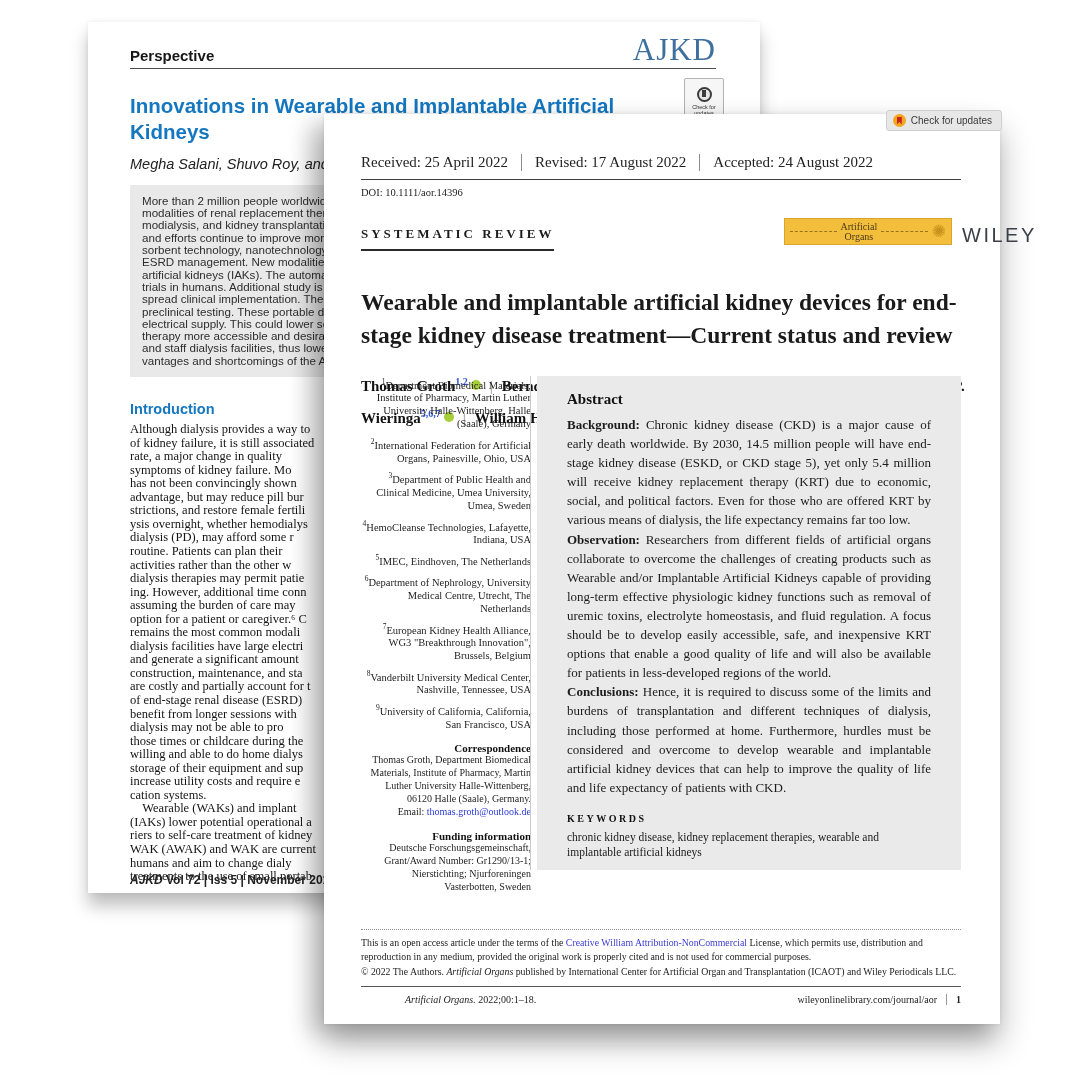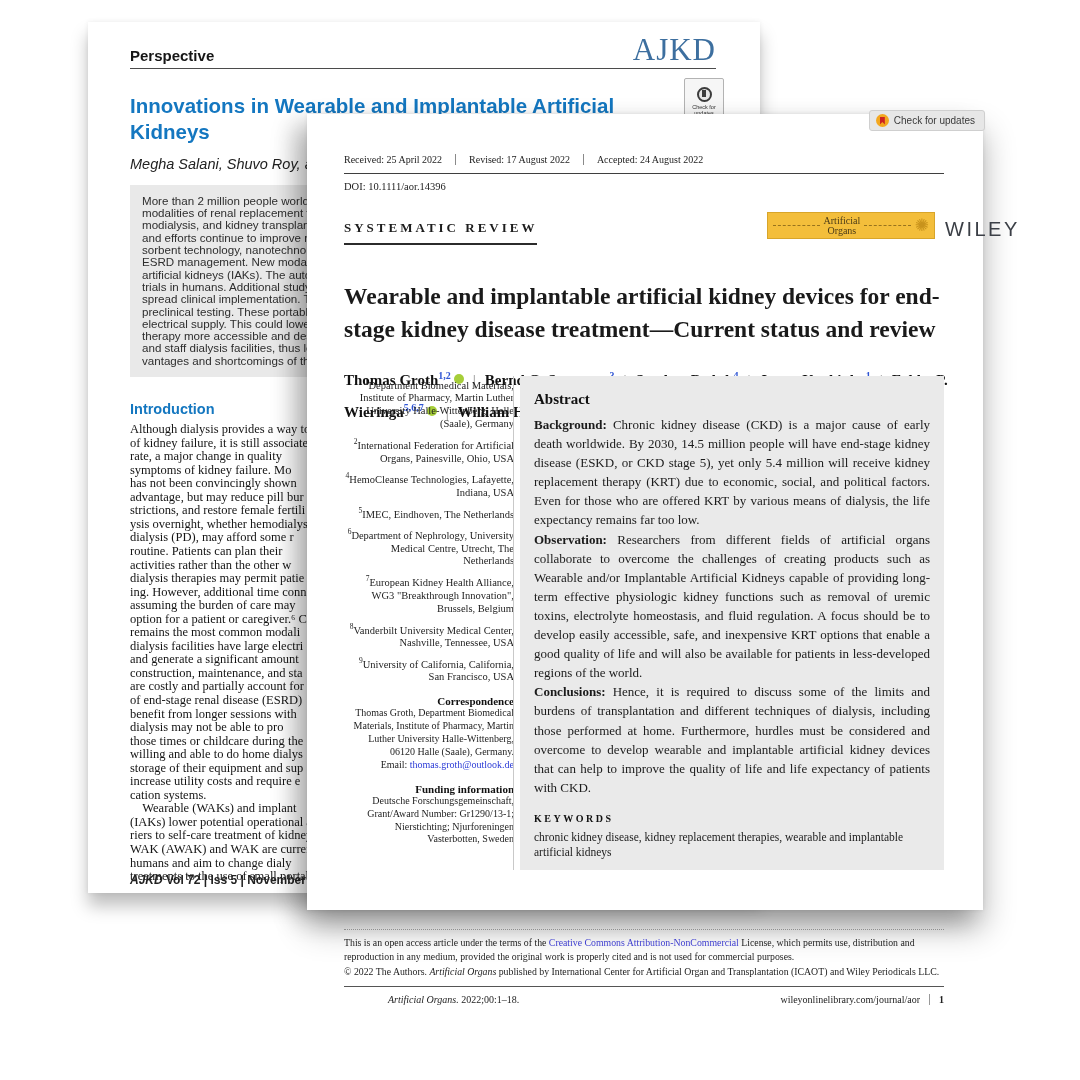--- a/index.html
+++ b/index.html
@@ -32,33 +32,33 @@
                 color:#2e2e2e; white-space:pre; }
   .lp-introhead { margin-top:24px; font-family:"Liberation Sans",sans-serif; font-weight:bold;
                   font-size:14.5px; color:#1477c0; }
   .lp-body { margin-top:6px; }
   .lp-bodyline { font-size:12.5px; line-height:13.55px; color:#141414; white-space:pre; }
   .lp-footer { position:absolute; left:42px; top:851px; font-family:"Liberation Sans",sans-serif;
                font-size:12px; font-weight:600; color:#222; }
   .lp-footer i { font-style:italic; }
 
   
-  .right-page { left:307px; top:114px; width:676px; height:796px;
+  .right-page { left:324px; top:114px; width:676px; height:910px;
                 box-shadow:-14px 10px 22px rgba(0,0,0,.18), 0 18px 30px rgba(0,0,0,.30), 0 0 4px rgba(0,0,0,.08); }
   .rp-inner { position:absolute; left:37px; top:40px; width:600px; }
   .rp-check { position:absolute; right:-2px; top:-4px; height:21px; padding:0 9px 0 6px;
               background:#e7e7e7; border:1px solid #cfcfcf; border-radius:3px;
               display:flex; align-items:center; gap:5px; }
   .rp-check-icon { width:13px; height:13px; border-radius:50%; background:#f3a71f;
                    display:flex; align-items:center; justify-content:center; }
   .rp-check-icon .bm { width:5px; height:8px; background:#cc2222;
                        clip-path:polygon(0 0,100% 0,100% 100%,50% 68%,0 100%); }
   .rp-check-label { font-family:"Liberation Sans",sans-serif; font-size:10px; color:#3a3a3a; }
   .rp-dates { display:flex; border-bottom:1.5px solid #3f3f3f; padding-bottom:8px; width:600px; }
-  .rp-dates .date-seg { font-size:10px; color:#222; }
+  .rp-dates .date-seg { font-size:15px; color:#222; }
   .rp-dates .date-seg + .date-seg { border-left:1px solid #8a8a8a; padding-left:13px; margin-left:13px; }
   .rp-doi { margin-top:7px; font-size:10.5px; color:#222; }
   .rp-typerow { position:relative; margin-top:26px; height:40px; }
   .rp-type { display:inline-block; font-weight:bold; font-size:13px; letter-spacing:3px;
              color:#1d1d1d; border-bottom:2px solid #2b2b2b; padding-bottom:7px; }
   .rp-banner { position:absolute; left:423px; top:-6px; width:168px; height:27px;
                background:#f3be3b; border:1px solid #d8a52a;
                display:flex; align-items:center; padding:0 5px; gap:4px; }
   .rp-banner .dash { flex:1; border-top:1px dashed rgba(120,90,20,.75); }
   .rp-banner .banner-text { font-size:10px; line-height:9.5px; color:#4a3b18; text-align:center; white-space:nowrap; }
@@ -74,21 +74,21 @@
            margin-left:3px; vertical-align:1px; }
   .rp-columns { position:absolute; left:37px; top:262px; width:600px; }
   .rp-leftcol { position:absolute; left:0; top:0; width:170px;text-align:right; }
   .rp-divider { position:absolute; left:169px; top:0; height:494px; border-left:1px solid #c9c9c9; }
   .aff-item { font-size:10.5px; line-height:12.9px; color:#1d1d1d; margin-bottom:5px; }
   .aff-item sup { font-size:7.5px; }
   .rp-corr-head, .rp-fund-head { font-weight:bold; font-size:11px; color:#111; margin-top:11px; }
   .rp-corr-text, .rp-fund-text { font-size:10px; line-height:12.9px; color:#1d1d1d; }
   .rp-email-link { color:#2b3bd6; text-decoration:none; }
   .rp-absbox { position:absolute; left:176px; top:0; width:424px; height:494px;
-               background:#eaeaea; padding:15px 14px; }
+               background:#eaeaea; padding:15px 30px; }
   .rp-abs-head { font-weight:bold; font-size:15px; color:#111; margin-bottom:7px; }
   .rp-abs-para { font-size:13px; line-height:19.1px; color:#1b1b1b; text-align:justify; }
   .rp-abs-para b { font-weight:bold; }
   .rp-kw-head { margin-top:16px; font-weight:bold; font-size:10px; letter-spacing:2.5px; color:#111; }
   .rp-kw { margin-top:6px; font-size:11.5px; line-height:15.5px; color:#1b1b1b; }
   .rp-footer { position:absolute; left:37px; top:815px; width:600px; }
   .rp-oa { border-top:1px dotted #8f8f8f; padding-top:6px; font-size:9.8px; line-height:13.8px; color:#222; }
   .rp-oa a { color:#3c3ccf; text-decoration:none; }
   .rp-copy { margin-top:2px; font-size:9.8px; color:#222; }
   .rp-citerow { margin-top:9px; border-top:1px solid #555; padding-top:7px;
@@ -211,20 +211,21 @@
       <h1 class="rp-title">Wearable and implantable artificial kidney devices for end-stage kidney disease treatment—Current status and review</h1>
 
       <div class="rp-authors"><span>Thomas Groth<sup class="asup">1,2</sup><span class="orcid"></span></span><span class="author-sep">|</span><span>Bernd G. Stegmayr<sup class="asup">3</sup></span><span class="author-sep">|</span><span>Stephen R. Ash<sup class="asup">4</sup></span><span class="author-sep">|</span><span>Janna Kuchinka<sup class="asup">1</sup></span><span class="author-sep">|</span><span>Fokko P. Wieringa<sup class="asup">5,6,7</sup><span class="orcid"></span></span><span class="author-sep">|</span><span>William H. Fissell<sup class="asup">8</sup></span><span class="author-sep">|</span><span>Shuvo Roy<sup class="asup">9</sup></span></div>
     </div>
 
     <div class="rp-columns">
       <div class="rp-leftcol">
         <div>
             <div class="aff-item"><sup>1</sup>Department Biomedical Materials, Institute of Pharmacy, Martin Luther University Halle-Wittenberg, Halle (Saale), Germany</div>
             <div class="aff-item"><sup>2</sup>International Federation for Artificial Organs, Painesville, Ohio, USA</div>
+            <div class="aff-item"><sup>3</sup>Department of Public Health and Clinical Medicine, Umea University, Umea, Sweden</div>
             <div class="aff-item"><sup>4</sup>HemoCleanse Technologies, Lafayette, Indiana, USA</div>
             <div class="aff-item"><sup>5</sup>IMEC, Eindhoven, The Netherlands</div>
             <div class="aff-item"><sup>6</sup>Department of Nephrology, University Medical Centre, Utrecht, The Netherlands</div>
             <div class="aff-item"><sup>7</sup>European Kidney Health Alliance, WG3 "Breakthrough Innovation", Brussels, Belgium</div>
             <div class="aff-item"><sup>8</sup>Vanderbilt University Medical Center, Nashville, Tennessee, USA</div>
             <div class="aff-item"><sup>9</sup>University of California, California, San Francisco, USA</div>
           </div>
         <div class="rp-corr-head">Correspondence</div>
         <div class="rp-corr-text">
           <span>Thomas Groth, Department Biomedical Materials, Institute of Pharmacy, Martin Luther University Halle-Wittenberg, 06120 Halle (Saale), Germany.</span><br>
@@ -247,21 +248,21 @@
         <p class="rp-abs-para">
           <b>Conclusions: </b><span>Hence, it is required to discuss some of the limits and burdens of transplantation and different techniques of dialysis, including those performed at home. Furthermore, hurdles must be considered and overcome to develop wearable and implantable artificial kidney devices that can help to improve the quality of life and life expectancy of patients with CKD.</span>
         </p>
         <div class="rp-kw-head">KEYWORDS</div>
         <div class="rp-kw">chronic kidney disease, kidney replacement therapies, wearable and implantable artificial kidneys</div>
       </div>
     </div>
 
     <div class="rp-footer">
       <p class="rp-oa">
-        <span>This is an open access article under the terms of the </span><a href="#">Creative Commons Attribution-NonCommercial</a><span> License, which permits use, distribution and reproduction in any medium, provided the original work is properly cited and is not used for commercial purposes.</span>
+        <span>This is an open access article under the terms of the </span><a href="#">Creative William Attribution-NonCommercial</a><span> License, which permits use, distribution and reproduction in any medium, provided the original work is properly cited and is not used for commercial purposes.</span>
       </p>
       <p class="rp-copy">
         <span>© 2022 The Authors. </span><i>Artificial Organs</i><span> published by International Center for Artificial Organ and Transplantation (ICAOT) and Wiley Periodicals LLC.</span>
       </p>
       <div class="rp-citerow">
         <span class="rp-cite">
           <i>Artificial Organs.</i><span> 2022;00:1–18.</span>
         </span>
         <span class="rp-site">
           <span>wileyonlinelibrary.com/journal/aor</span>

